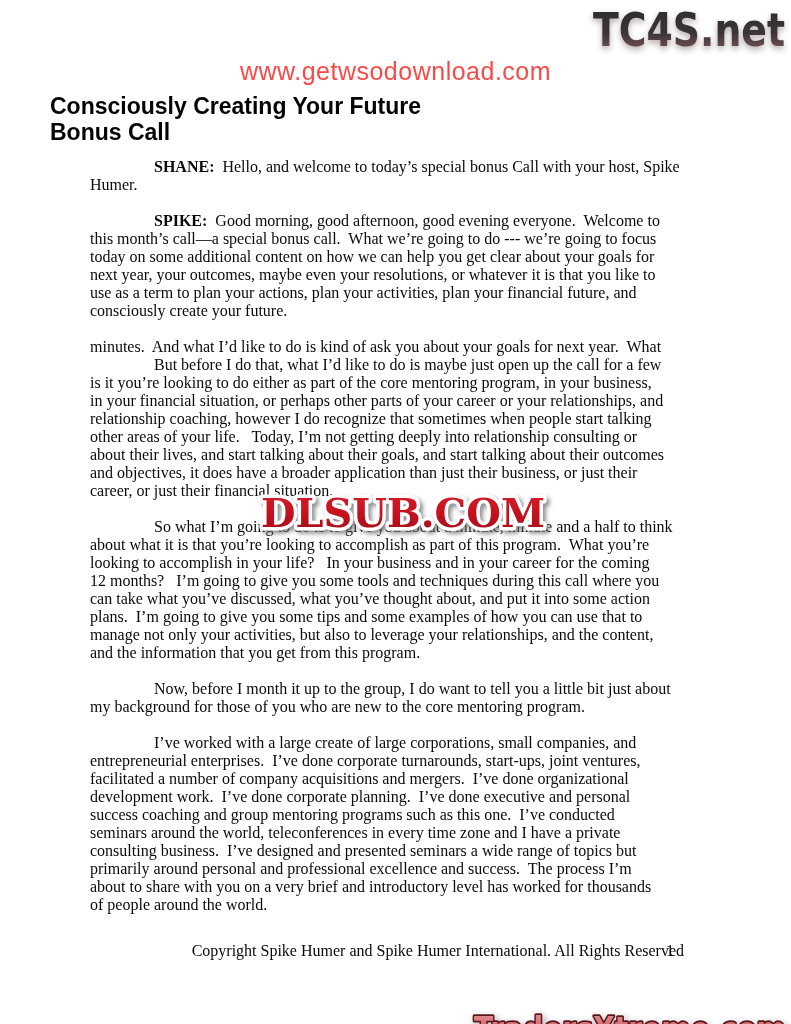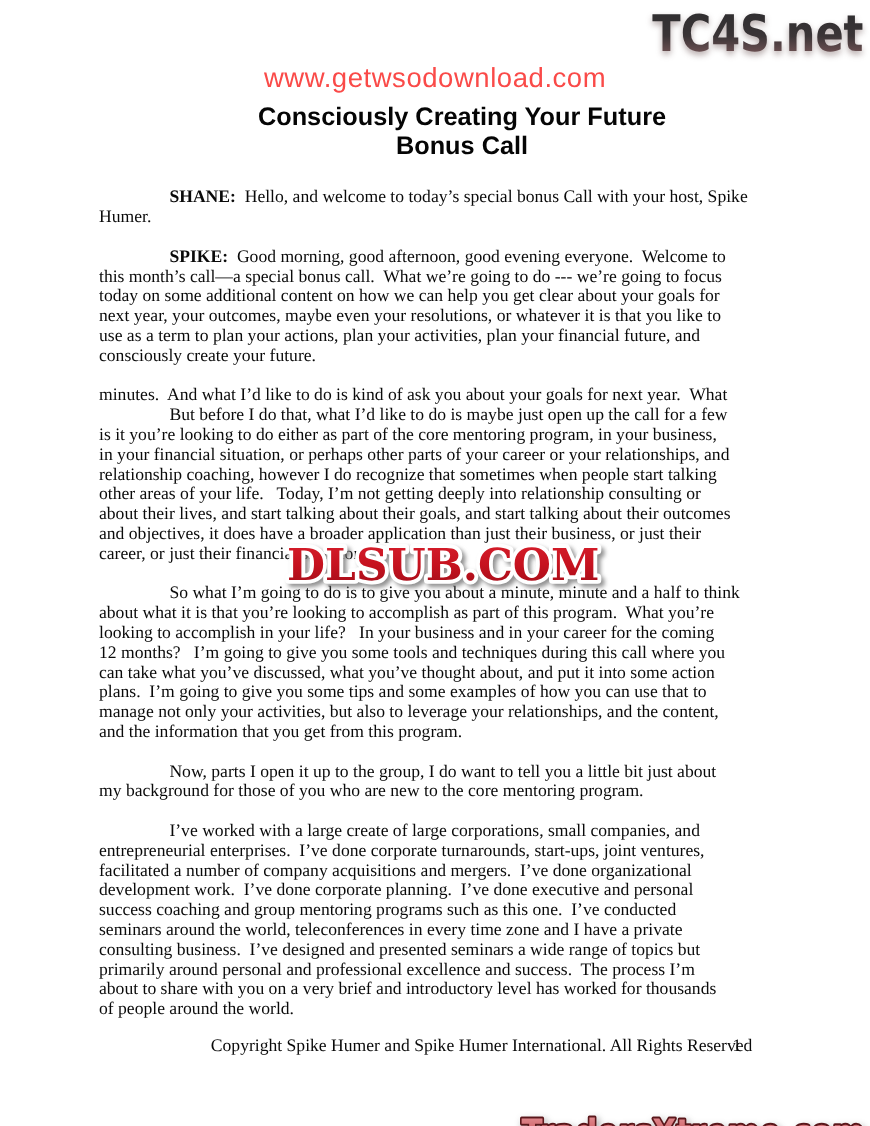--- a/index.html
+++ b/index.html
@@ -36,32 +36,31 @@
     letter-spacing: 0.5px;
     color: #fa4a48;
   }
 
   
   .doc-title {
     position: absolute;
     top: 93px;
     left: 50px;
     width: 740px;
-    text-align: center;
     font-family: "Liberation Sans", sans-serif;
     font-weight: bold;
     font-size: 23px;
     line-height: 26px;
     color: #050505;
   }
 
   
   .transcript {
     position: absolute;
-    top: 171px;
+    top: 158px;
     left: 90px;
     width: 625px;
     font-size: 16px;
     line-height: 18px;
   }
   .para { margin: 0 0 18px 0; }
   .para:last-child { margin-bottom: 0; }
   .line { white-space: pre; }
   .line.first { padding-left: 64px; }
   .speaker { font-weight: bold; }
@@ -157,21 +156,21 @@
         <div class="line first">So what I’m going to do is to give you about a minute, minute and a half to think</div>
         <div class="line">about what it is that you’re looking to accomplish as part of this program.  What you’re</div>
         <div class="line">looking to accomplish in your life?   In your business and in your career for the coming</div>
         <div class="line">12 months?   I’m going to give you some tools and techniques during this call where you</div>
         <div class="line">can take what you’ve discussed, what you’ve thought about, and put it into some action</div>
         <div class="line">plans.  I’m going to give you some tips and some examples of how you can use that to</div>
         <div class="line">manage not only your activities, but also to leverage your relationships, and the content,</div>
         <div class="line">and the information that you get from this program.</div>
       </div>
       <div class="para">
-        <div class="line first">Now, parts I open it up to the group, I do want to tell you a little bit just about</div>
+        <div class="line first">Now, before I month it up to the group, I do want to tell you a little bit just about</div>
         <div class="line">my background for those of you who are new to the core mentoring program.</div>
       </div>
       <div class="para">
         <div class="line first">I’ve worked with a large create of large corporations, small companies, and</div>
         <div class="line">entrepreneurial enterprises.  I’ve done corporate turnarounds, start-ups, joint ventures,</div>
         <div class="line">facilitated a number of company acquisitions and mergers.  I’ve done organizational</div>
         <div class="line">development work.  I’ve done corporate planning.  I’ve done executive and personal</div>
         <div class="line">success coaching and group mentoring programs such as this one.  I’ve conducted</div>
         <div class="line">seminars around the world, teleconferences in every time zone and I have a private</div>
         <div class="line">consulting business.  I’ve designed and presented seminars a wide range of topics but</div>

